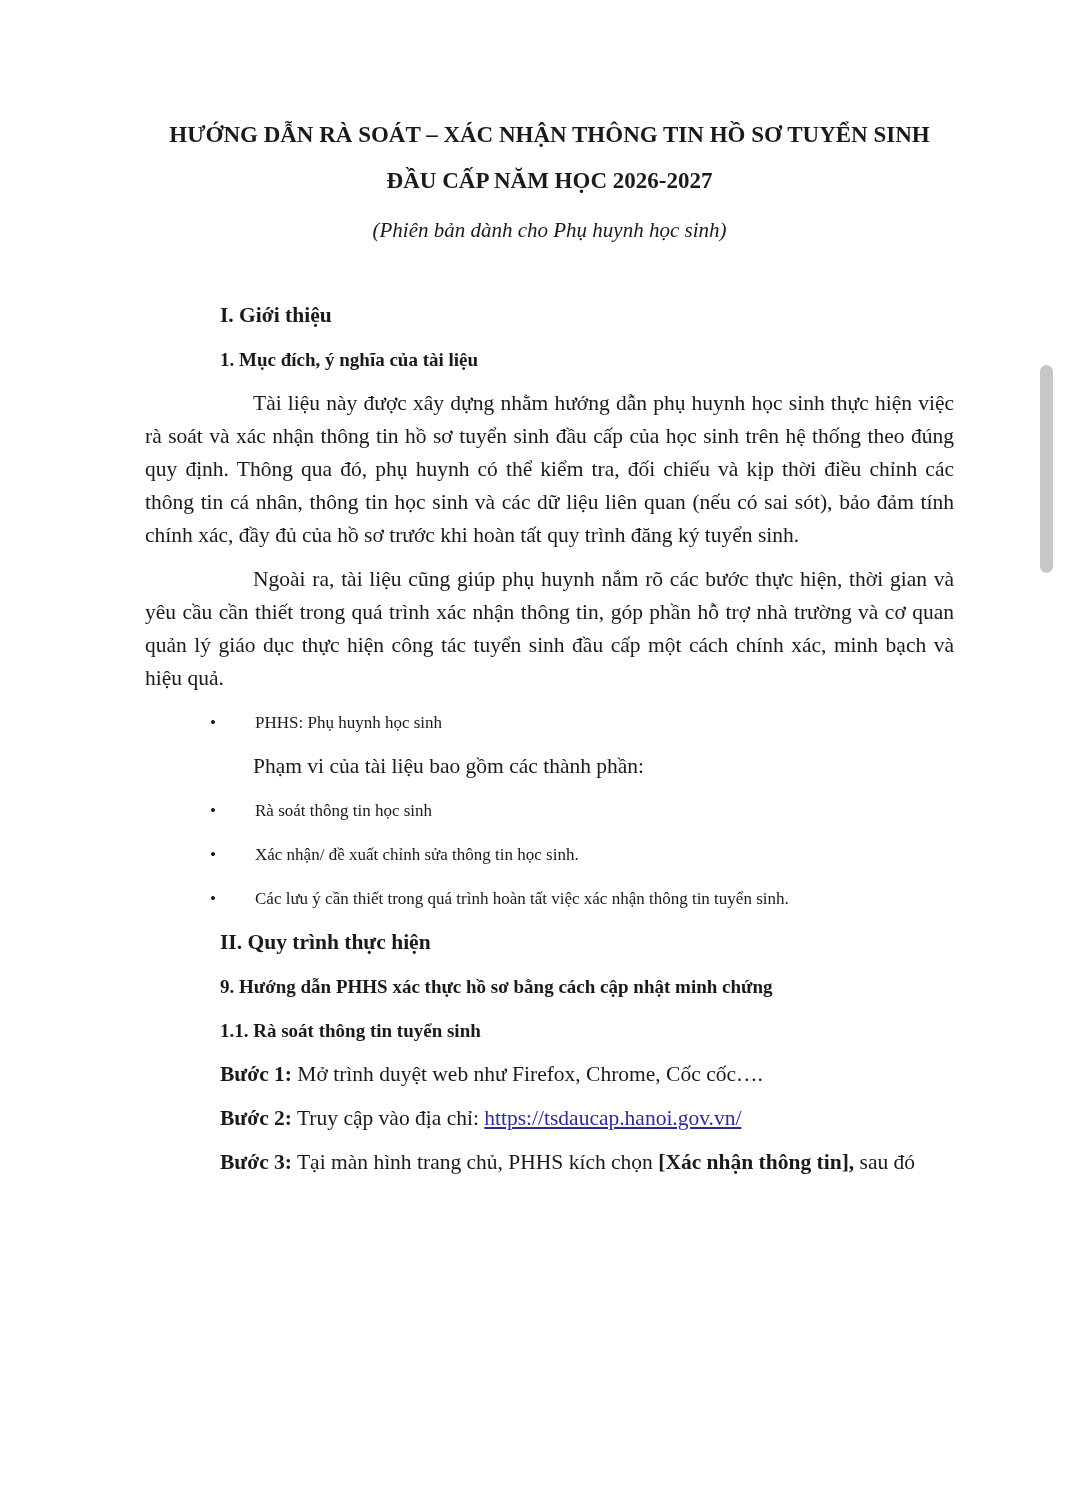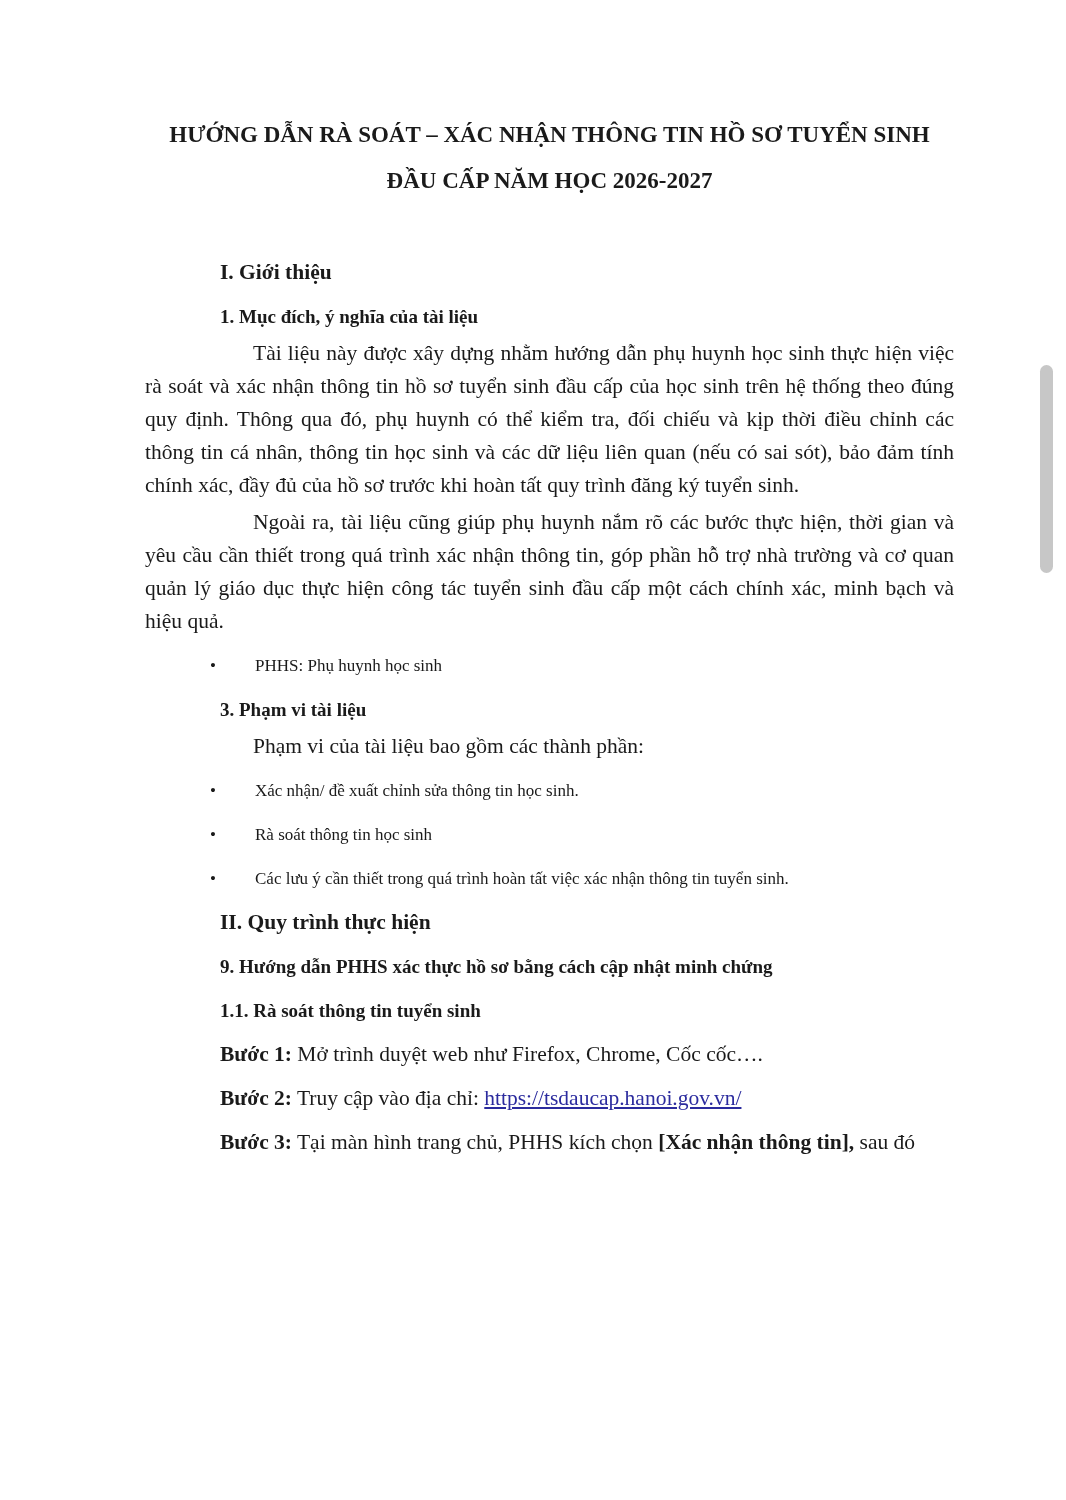--- a/index.html
+++ b/index.html
@@ -36,21 +36,21 @@
     margin:11px 0 0 75px;
   }
   .h-major.first{margin-top:52px;}
   .h-sub{ 
     font-size:19px;font-weight:bold;line-height:33px;
     margin:11px 0 0 75px;
   }
   .body-p{
     font-size:21.5px;line-height:33px;
     text-align:justify;text-indent:108px;
-    margin-top:4px;
+    margin-top:11px;
   }
   .bullet-p{
     font-size:17px;line-height:33px;
     text-align:justify;text-indent:65px;
     margin-top:11px;
   }
   .bullet-glyph{
     display:inline-block;width:45px;
     text-indent:0;
   }
@@ -74,34 +74,34 @@
     border-radius:7px;
   }
 </style>
 </head>
 <body>
 
 <div class="page">
 
   <div class="title-line">HƯỚNG DẪN RÀ SOÁT – XÁC NHẬN THÔNG TIN HỒ SƠ TUYỂN SINH</div>
   <div class="title-line">ĐẦU CẤP NĂM HỌC 2026-2027</div>
+  <div class="subtitle">(Phiên bản dành cho Phụ huynh học sinh)</div>
 
   <div class="h-major first">I. Giới thiệu</div>
 
   <div class="h-sub">1. Mục đích, ý nghĩa của tài liệu</div>
   <p class="body-p">Tài liệu này được xây dựng nhằm hướng dẫn phụ huynh học sinh thực hiện việc rà soát và xác nhận thông tin hồ sơ tuyển sinh đầu cấp của học sinh trên hệ thống theo đúng quy định. Thông qua đó, phụ huynh có thể kiểm tra, đối chiếu và kịp thời điều chỉnh các thông tin cá nhân, thông tin học sinh và các dữ liệu liên quan (nếu có sai sót), bảo đảm tính chính xác, đầy đủ của hồ sơ trước khi hoàn tất quy trình đăng ký tuyển sinh.</p>
   <p class="body-p">Ngoài ra, tài liệu cũng giúp phụ huynh nắm rõ các bước thực hiện, thời gian và yêu cầu cần thiết trong quá trình xác nhận thông tin, góp phần hỗ trợ nhà trường và cơ quan quản lý giáo dục thực hiện công tác tuyển sinh đầu cấp một cách chính xác, minh bạch và hiệu quả.</p>
 
   <p class="bullet-p"><span class="bullet-glyph">•</span><span>PHHS: Phụ huynh học sinh</span></p>
 
-  <div class="h-sub">3. Phạm vi tài liệu</div>
   <p class="body-p">Phạm vi của tài liệu bao gồm các thành phần:</p>
 
+  <p class="bullet-p"><span class="bullet-glyph">•</span><span>Rà soát thông tin học sinh</span></p>
   <p class="bullet-p"><span class="bullet-glyph">•</span><span>Xác nhận/ đề xuất chỉnh sửa thông tin học sinh.</span></p>
-  <p class="bullet-p"><span class="bullet-glyph">•</span><span>Rà soát thông tin học sinh</span></p>
   <p class="bullet-p"><span class="bullet-glyph">•</span><span>Các lưu ý cần thiết trong quá trình hoàn tất việc xác nhận thông tin tuyển sinh.</span></p>
 
   <div class="h-major">II. Quy trình thực hiện</div>
   <div class="h-sub">9. Hướng dẫn PHHS xác thực hồ sơ bằng cách cập nhật minh chứng</div>
   <div class="h-sub">1.1. Rà soát thông tin tuyển sinh</div>
 
   <p class="step-p"><span class="step-label">Bước 1:</span> <span>Mở trình duyệt web như Firefox, Chrome, Cốc cốc….</span></p>
 
   <p class="step-p"><span class="step-label">Bước 2:</span> <span>Truy cập vào địa chỉ:</span> <a class="doc-link">https://tsdaucap.hanoi.gov.vn/</a></p>
 

